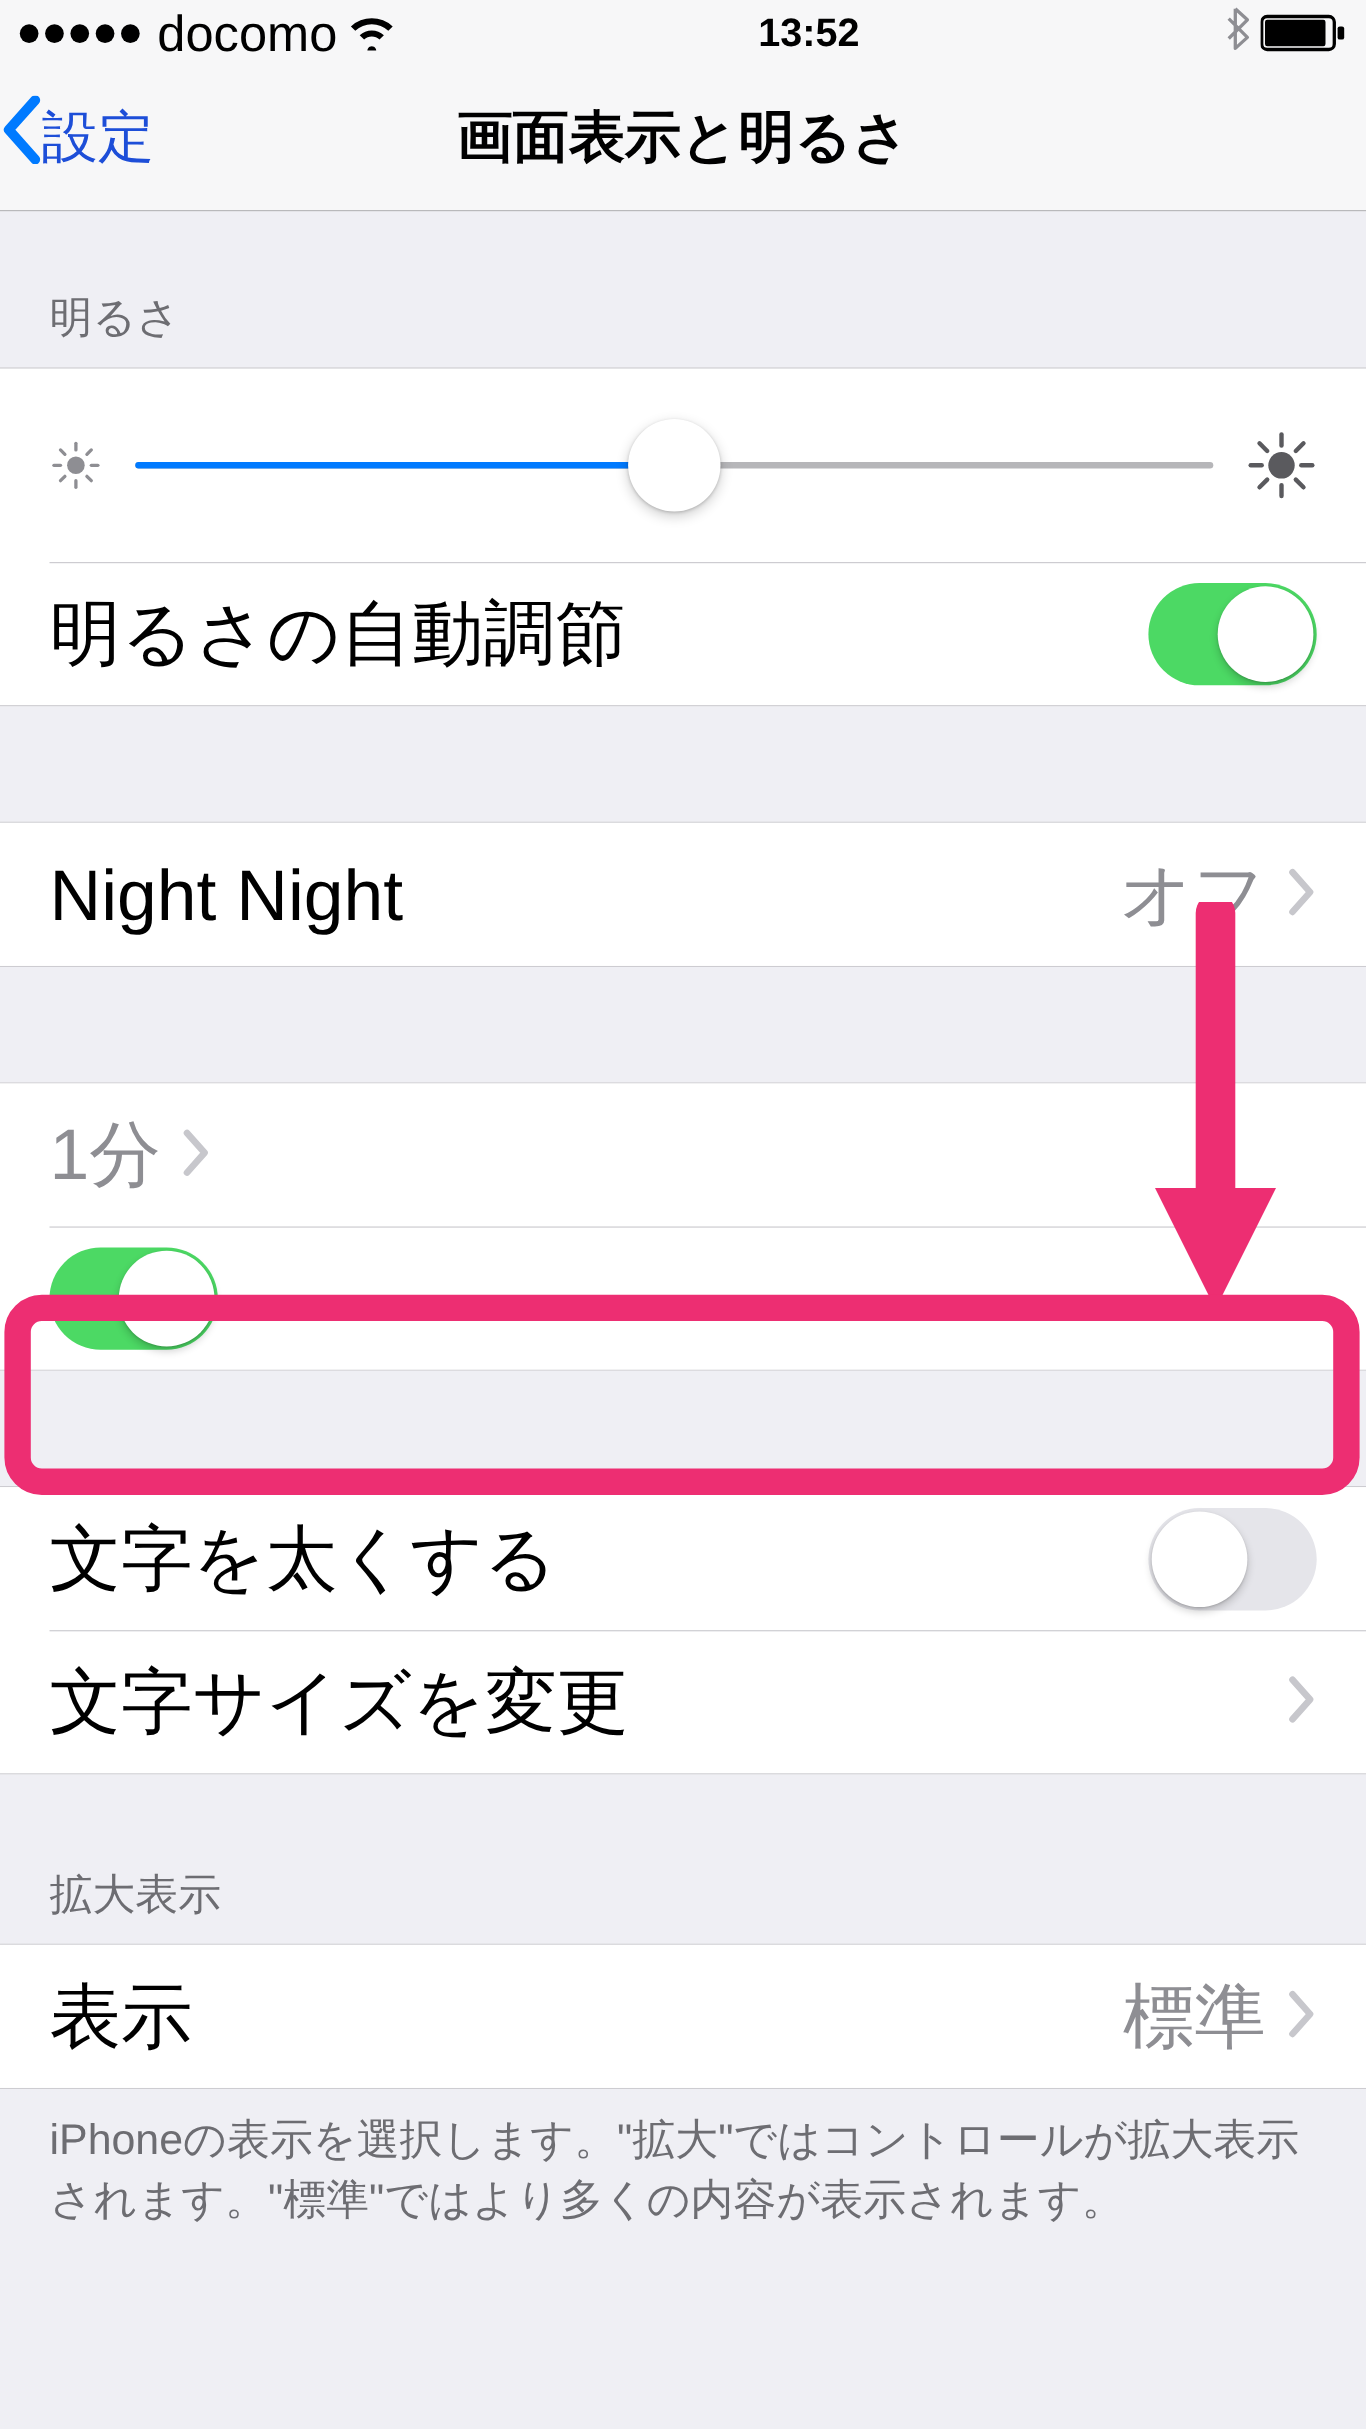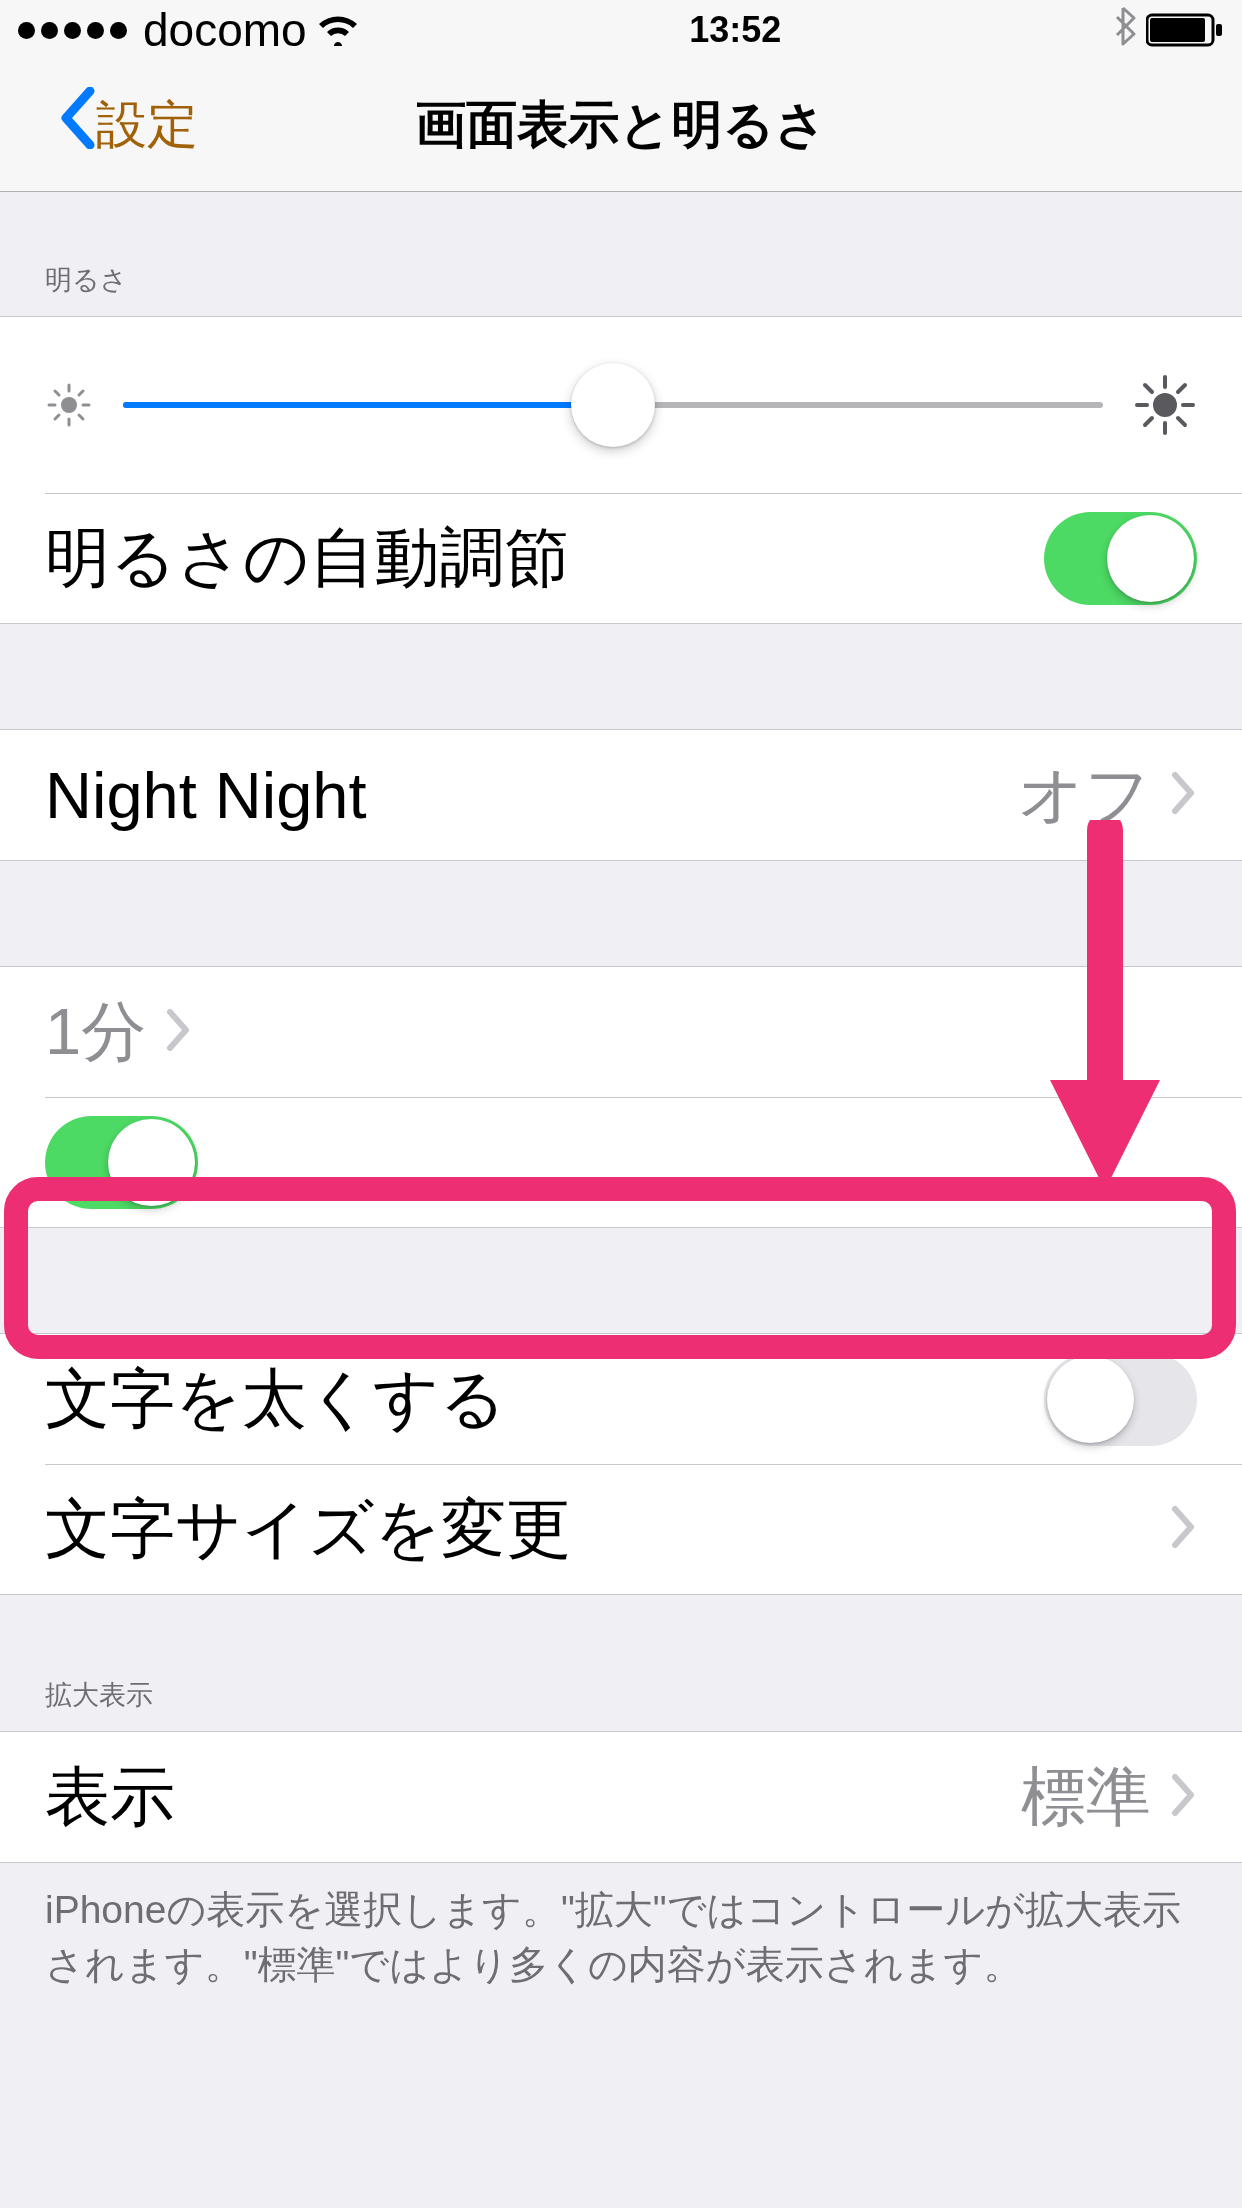--- a/index.html
+++ b/index.html
@@ -35,37 +35,35 @@
       height: 132px;
       background: #f7f7f8;
       border-bottom: 1px solid #b2b2b4;
       display: flex;
       align-items: center;
       position: relative;
     }
     .back-button {
       display: flex;
       align-items: center;
-      color: #a16207;
+      color: #1d4ed8;
       font-size: 51px;
-      padding-left: 18px;
       position: absolute;
       left: 0;
-      margin-left: 40px;
     }
     .back-chevron { font-size: 72px; margin-right: 0px; line-height: 1; position: relative; top:-2px; font-weight:300;}
     .nav-title {
       font-size: 51px;
       font-weight: 600;
       text-align: center;
       width: 100%;
     }
     
     .section-header {
-      font-size: 27px;
+      font-size: 39px;
       color: #6d6d72;
       padding: 54px 45px 18px 45px;
     }
     .section-header.first { padding-top: 70px; }
     
     .cell-group { background: #fff; border-top: 1px solid #c8c7cc; border-bottom: 1px solid #c8c7cc; }
     .cell {
       min-height: 130px;
       display: flex;
       align-items: center;

